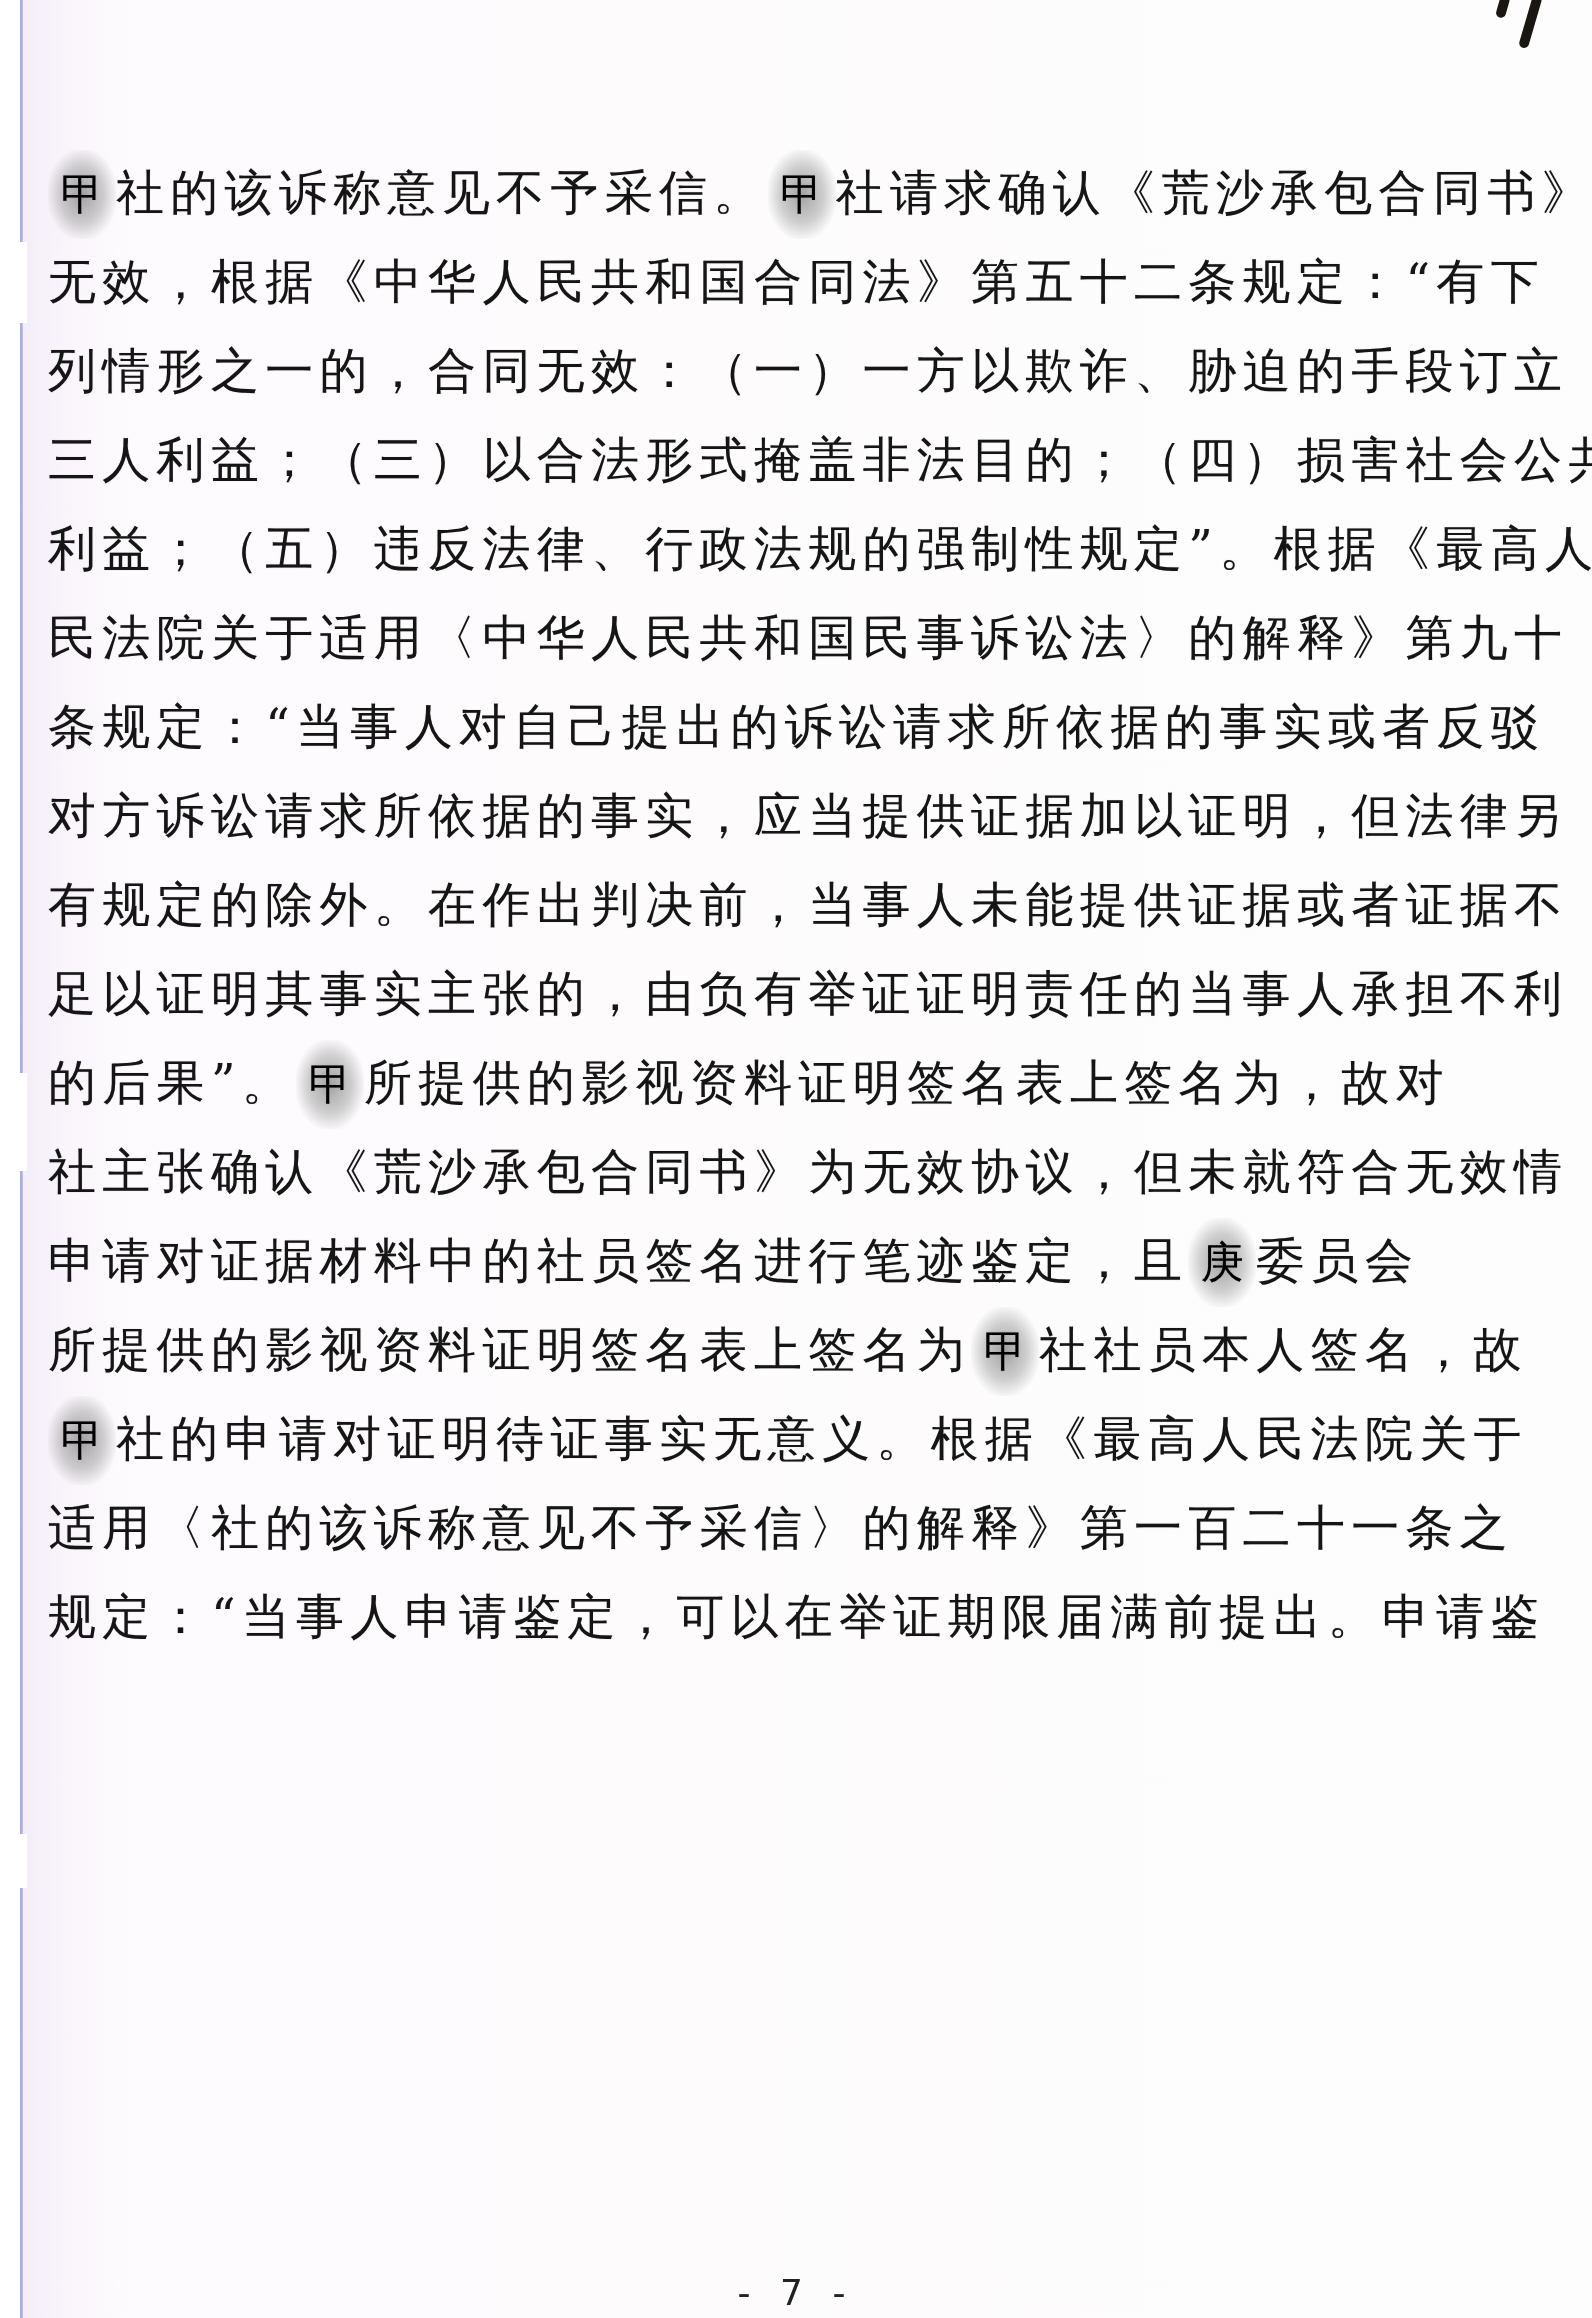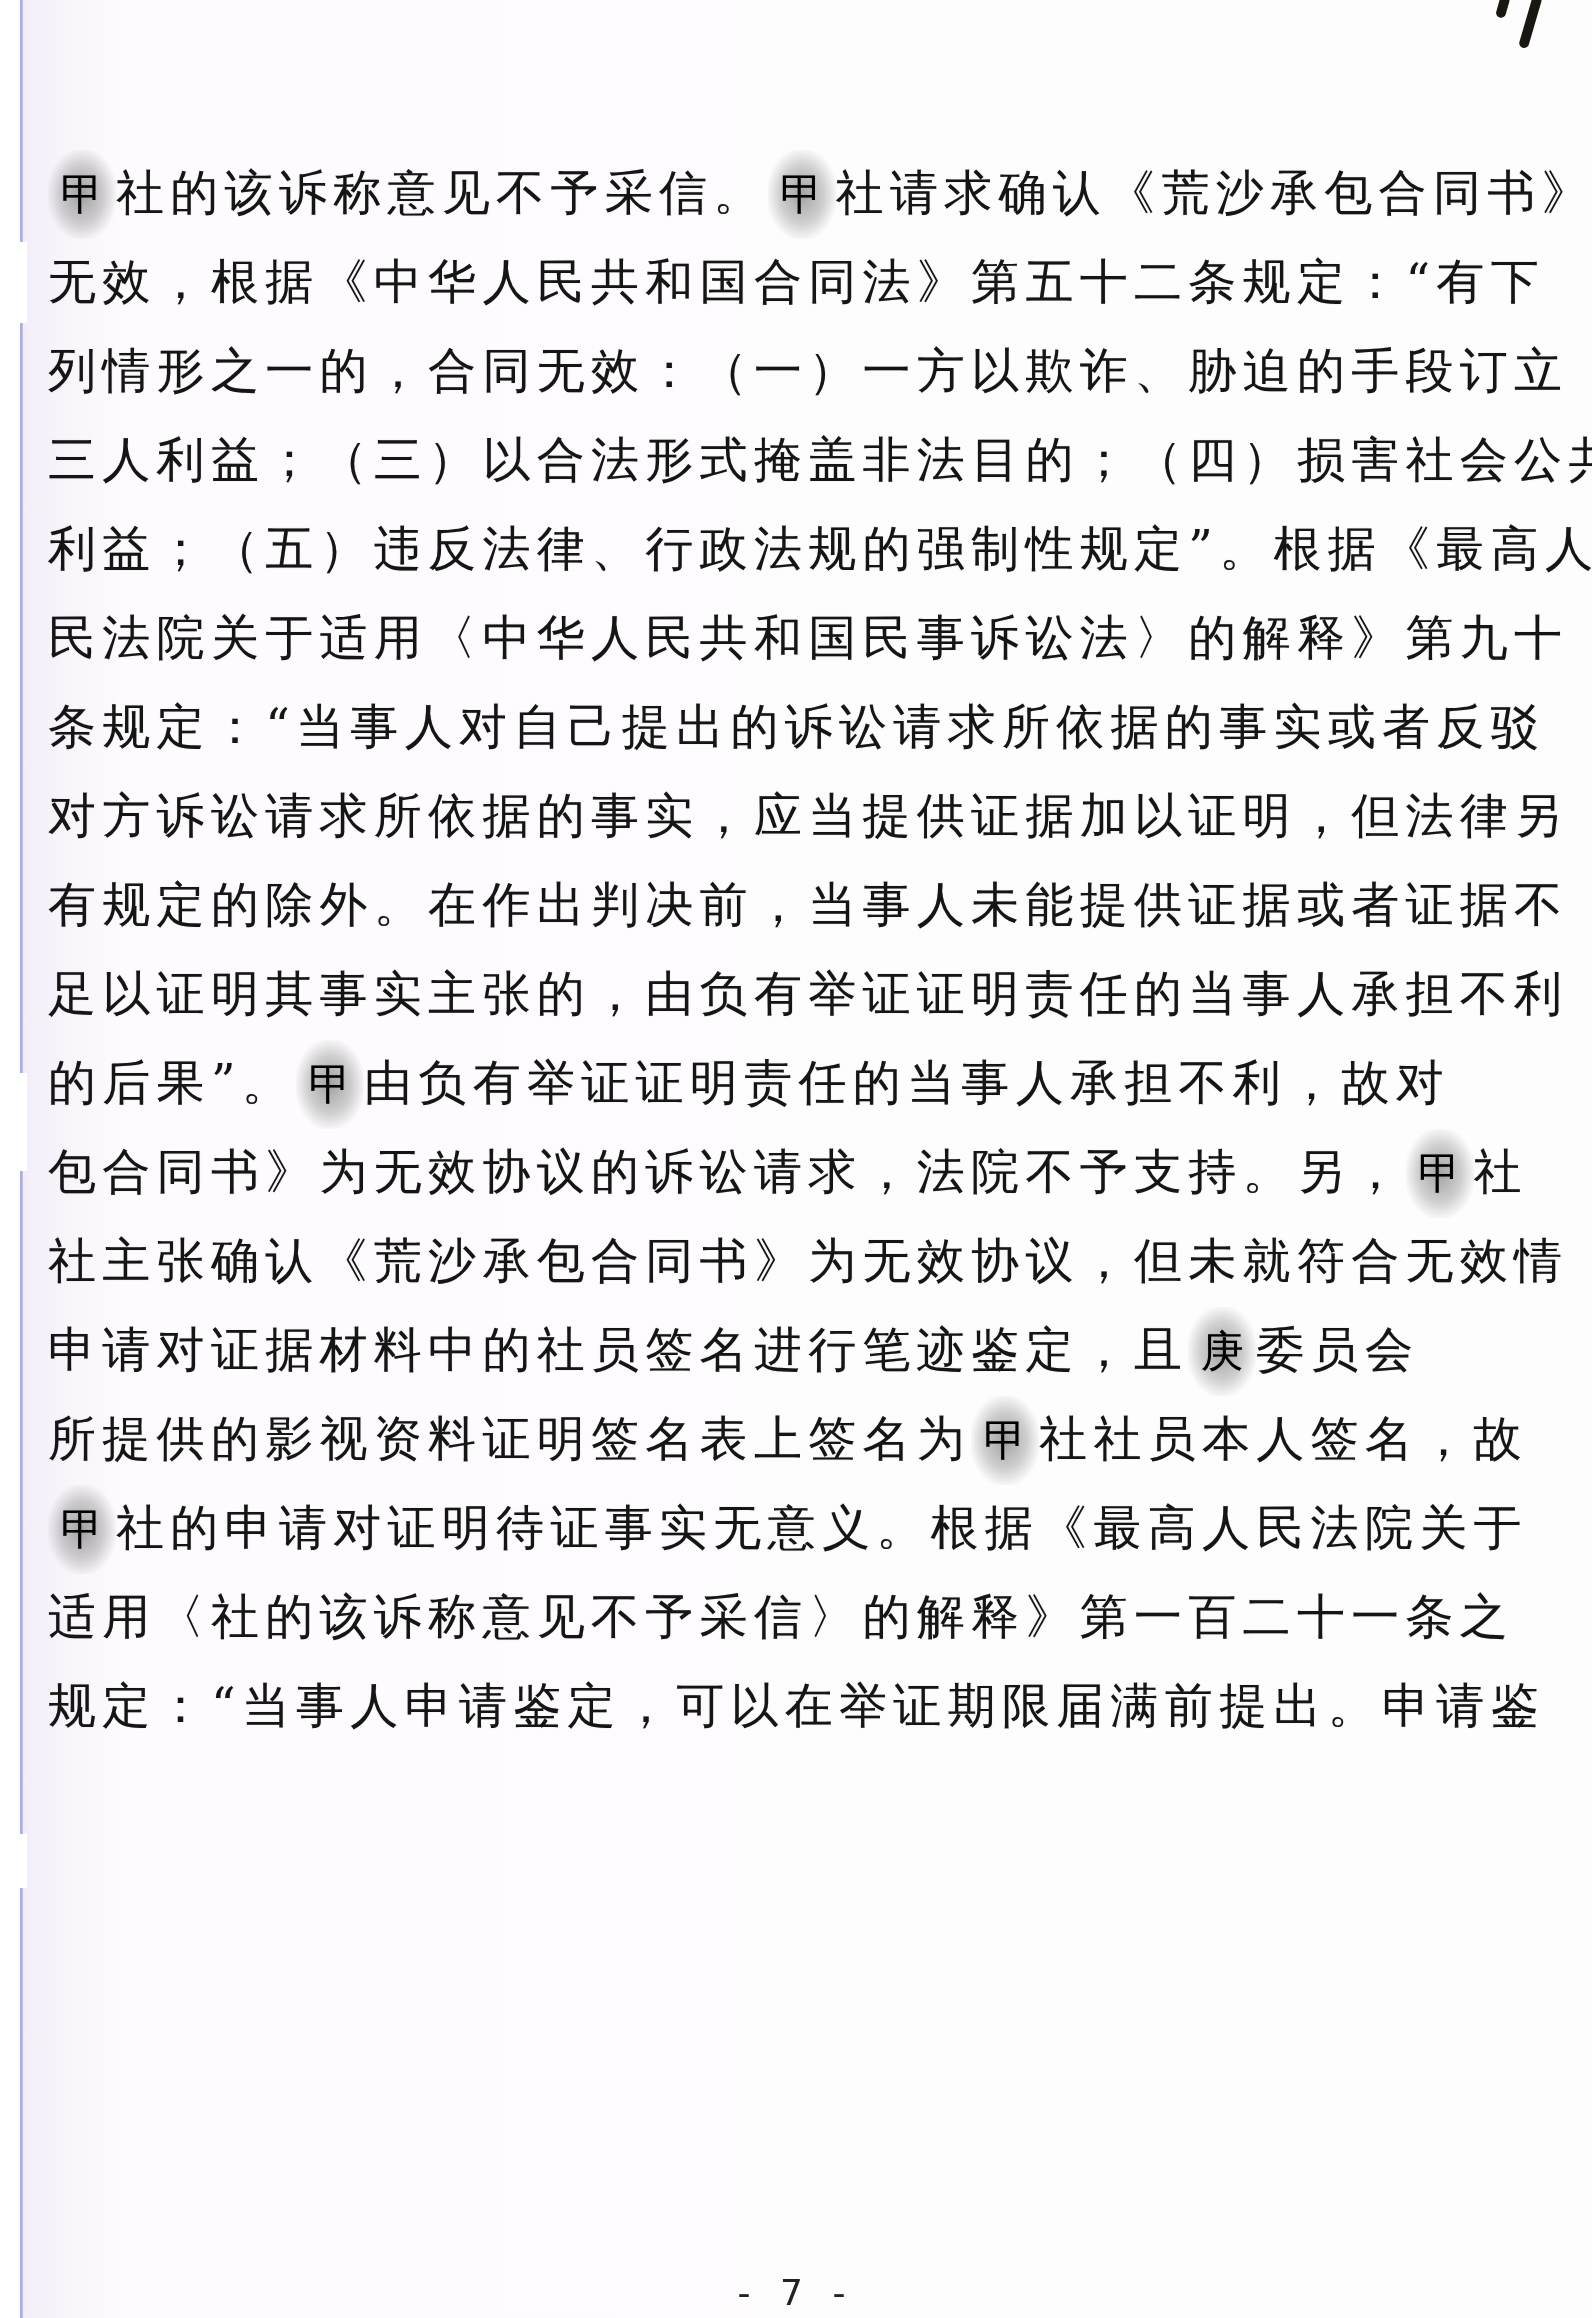--- a/index.html
+++ b/index.html
@@ -64,22 +64,21 @@
       <div class="line"><span class="redact">甲</span><span>社的该诉称意见不予采信。</span><span class="redact">甲</span><span>社请求确认《荒沙承包合同书》</span></div>
       <div class="line"><span>无效，根据《中华人民共和国合同法》第五十二条规定：“有下</span></div>
       <div class="line"><span>列情形之一的，合同无效：（一）一方以欺诈、胁迫的手段订立</span></div>
       <div class="line"><span>三人利益；（三）以合法形式掩盖非法目的；（四）损害社会公共</span></div>
       <div class="line"><span>利益；（五）违反法律、行政法规的强制性规定”。根据《最高人</span></div>
       <div class="line"><span>民法院关于适用〈中华人民共和国民事诉讼法〉的解释》第九十</span></div>
       <div class="line"><span>条规定：“当事人对自己提出的诉讼请求所依据的事实或者反驳</span></div>
       <div class="line"><span>对方诉讼请求所依据的事实，应当提供证据加以证明，但法律另</span></div>
       <div class="line"><span>有规定的除外。在作出判决前，当事人未能提供证据或者证据不</span></div>
       <div class="line"><span>足以证明其事实主张的，由负有举证证明责任的当事人承担不利</span></div>
-      <div class="line"><span>的后果”。</span><span class="redact">甲</span><span>由负有举证证明责任的当事人承担不利，故对</span></div>
-      <div class="line"><span>包合同书》为无效协议的诉讼请求，法院不予支持。另，</span><span class="redact">甲</span><span>社</span></div>
+      <div class="line"><span>的后果”。</span><span class="redact">甲</span><span>所提供的影视资料证明签名表上签名为，故对</span></div>
       <div class="line"><span>社主张确认《荒沙承包合同书》为无效协议，但未就符合无效情</span></div>
       <div class="line"><span>申请对证据材料中的社员签名进行笔迹鉴定，且</span><span class="redact">庚</span><span>委员会</span></div>
       <div class="line"><span>所提供的影视资料证明签名表上签名为</span><span class="redact">甲</span><span>社社员本人签名，故</span></div>
       <div class="line"><span class="redact">甲</span><span>社的申请对证明待证事实无意义。根据《最高人民法院关于</span></div>
       <div class="line"><span>适用〈社的该诉称意见不予采信〉的解释》第一百二十一条之</span></div>
       <div class="line"><span>规定：“当事人申请鉴定，可以在举证期限届满前提出。申请鉴</span></div>
     </div>
 
   <div class="footer">- 7 -</div>
 </div>

